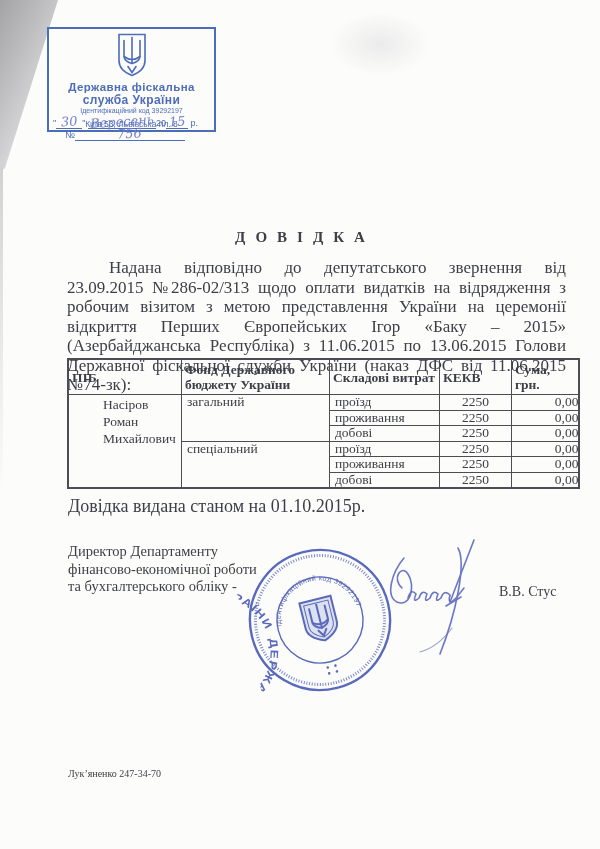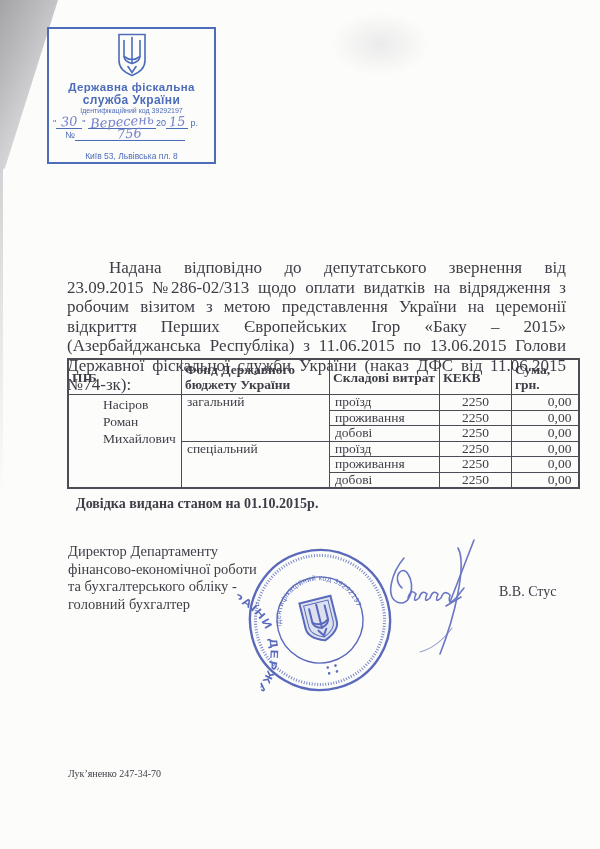--- a/index.html
+++ b/index.html
@@ -7,21 +7,21 @@
         font-family:"Liberation Serif",serif;color:#3d3e47;}
   
   .corner-wedge{position:absolute;left:0;top:0;width:62px;height:172px;
     background:linear-gradient(115deg,#a4a4a6 0%,#bcbcbe 30%,#d9d9db 62%,#efefef 88%,#f9f9f8 100%);
     clip-path:polygon(0 0,58px 0,5px 168px,0 172px);}
   .left-edge{position:absolute;left:0;top:165px;width:3px;height:330px;
     background:linear-gradient(to bottom,#d2d2d4,rgba(246,246,245,0));}
   .smudge{position:absolute;left:330px;top:12px;width:100px;height:64px;border-radius:50%;
     background:radial-gradient(ellipse at center,rgba(214,214,218,.45),rgba(214,214,218,0) 70%);}
   
-  .stamp{position:absolute;left:47px;top:27px;width:169px;height:137px;
+  .stamp{position:absolute;left:47px;top:27px;width:169px;height:105px;
     border:2px solid #4d6cba;color:#4d6cba;font-family:"Liberation Sans",sans-serif;
     box-sizing:border-box;}
   .stamp .emblem{position:absolute;top:3px;left:50%;transform:translateX(-50%);}
   .stamp .org1{position:absolute;top:52px;width:100%;text-align:center;font-size:11.5px;font-weight:bold;letter-spacing:.4px;}
   .stamp .org2{position:absolute;top:64px;width:100%;text-align:center;font-size:12px;font-weight:bold;letter-spacing:.4px;}
   .stamp .idline{position:absolute;top:78px;width:100%;text-align:center;font-size:7px;}
   .stamp .dateline{position:absolute;top:88px;left:4px;right:6px;font-size:9px;white-space:nowrap;}
   .stamp .numline{position:absolute;top:100px;left:16px;right:14px;font-size:9px;}
   .stamp .addr{position:absolute;bottom:1px;width:100%;text-align:center;font-size:8.5px;}
   .hand{font-family:"DejaVu Serif",serif;font-style:italic;color:#7583cd;font-size:13px;
@@ -34,24 +34,24 @@
     text-align:justify;text-indent:42px;word-spacing:2px;}
   
   .tbl{position:absolute;top:358px;left:67px;border-collapse:collapse;font-size:13.5px;
     border:2px solid #4b4c54;color:#3d3e47;}
   .tbl th{border:1px solid #4b4c54;font-weight:bold;text-align:left;vertical-align:middle;
     padding:1px 3px;height:32px;line-height:15px;}
   .tbl td{border:1px solid #4b4c54;padding:0 5px;height:14.5px;line-height:14.5px;vertical-align:top;}
   .tbl .person{line-height:17px;padding-top:1px;padding-left:34px;}
   .tbl .fund{padding-top:0;}
   .tbl .kekv{text-align:center;}
-  .tbl .sum{text-align:right;padding-right:7px;}
+  .tbl .sum{text-align:right;padding-right:0;}
   .c1{width:100px}.c2{width:148px}.c3{width:110px}.c4{width:72px}.c5{width:68px}
   
-  .issued{position:absolute;top:496px;left:76px;font-size:14px;font-weight:bold;}
+  .issued{position:absolute;top:496px;left:68px;font-size:18px;}
   .sign-block{position:absolute;top:543px;left:68px;font-size:14.5px;line-height:17.5px;}
   .signer{position:absolute;top:584px;left:499px;font-size:14px;}
   .footer{position:absolute;top:768px;left:68px;font-size:10px;}
   
   .seal{position:absolute;left:246px;top:546px;width:148px;height:148px;
     transform:rotate(-14deg);opacity:.92;}
   .autograph{position:absolute;left:362px;top:530px;}
 </style>
 </head>
 <body>
@@ -81,20 +81,21 @@
       <span>"</span><span class="u" style="width:26px"><span class="hand">30</span></span><span>"</span>
       <span class="u" style="width:68px"><span class="hand">Вересень</span></span><span>20</span><span class="u" style="width:22px"><span class="hand">15</span></span>
       <span>р.</span>
     </div>
     <div class="numline">
       <span>№</span><span class="u" style="width:110px"><span class="hand">756</span></span>
     </div>
     <div class="addr">Київ 53, Львівська пл. 8</div>
   </div>
 
+  <div class="title">ДОВІДКА</div>
   <div class="para">Надана відповідно до депутатського звернення від 23.09.2015 №286-02/313 щодо оплати видатків на відрядження з робочим візитом з метою представлення України на церемонії відкриття Перших Європейських Ігор «Баку – 2015» (Азербайджанська Республіка) з 11.06.2015 по 13.06.2015 Голови Державної фіскальної служби України (наказ ДФС від 11.06.2015 №74-зк):</div>
 
   <table class="tbl">
     <colgroup>
         <col class="c1">
         <col class="c2">
         <col class="c3">
         <col class="c4">
         <col class="c5">
       </colgroup>
@@ -147,21 +148,20 @@
       </tr>
     </tbody>
   </table>
 
   <div class="issued">Довідка видана станом на 01.10.2015р.</div>
 
   <div class="sign-block">
     <div>Директор Департаменту</div>
     <div>фінансово-економічної роботи</div>
     <div>та бухгалтерського обліку -</div>
-    <div>головний бухгалтер</div>
   </div>
 
   <div class="seal">
     <svg width="148" height="148" viewBox="-74 -74 148 148">
       <defs>
         <path id="ringPath" d="M -54,6 A 54 54 0 1 1 -54,5.9" fill="none"></path>
         <path id="innerPath" d="M -31,23 A 39 39 0 1 1 31,23" fill="none"></path>
       </defs>
       <g stroke="#4c5db6" fill="none">
         <circle r="70" stroke-width="2.4"></circle>

